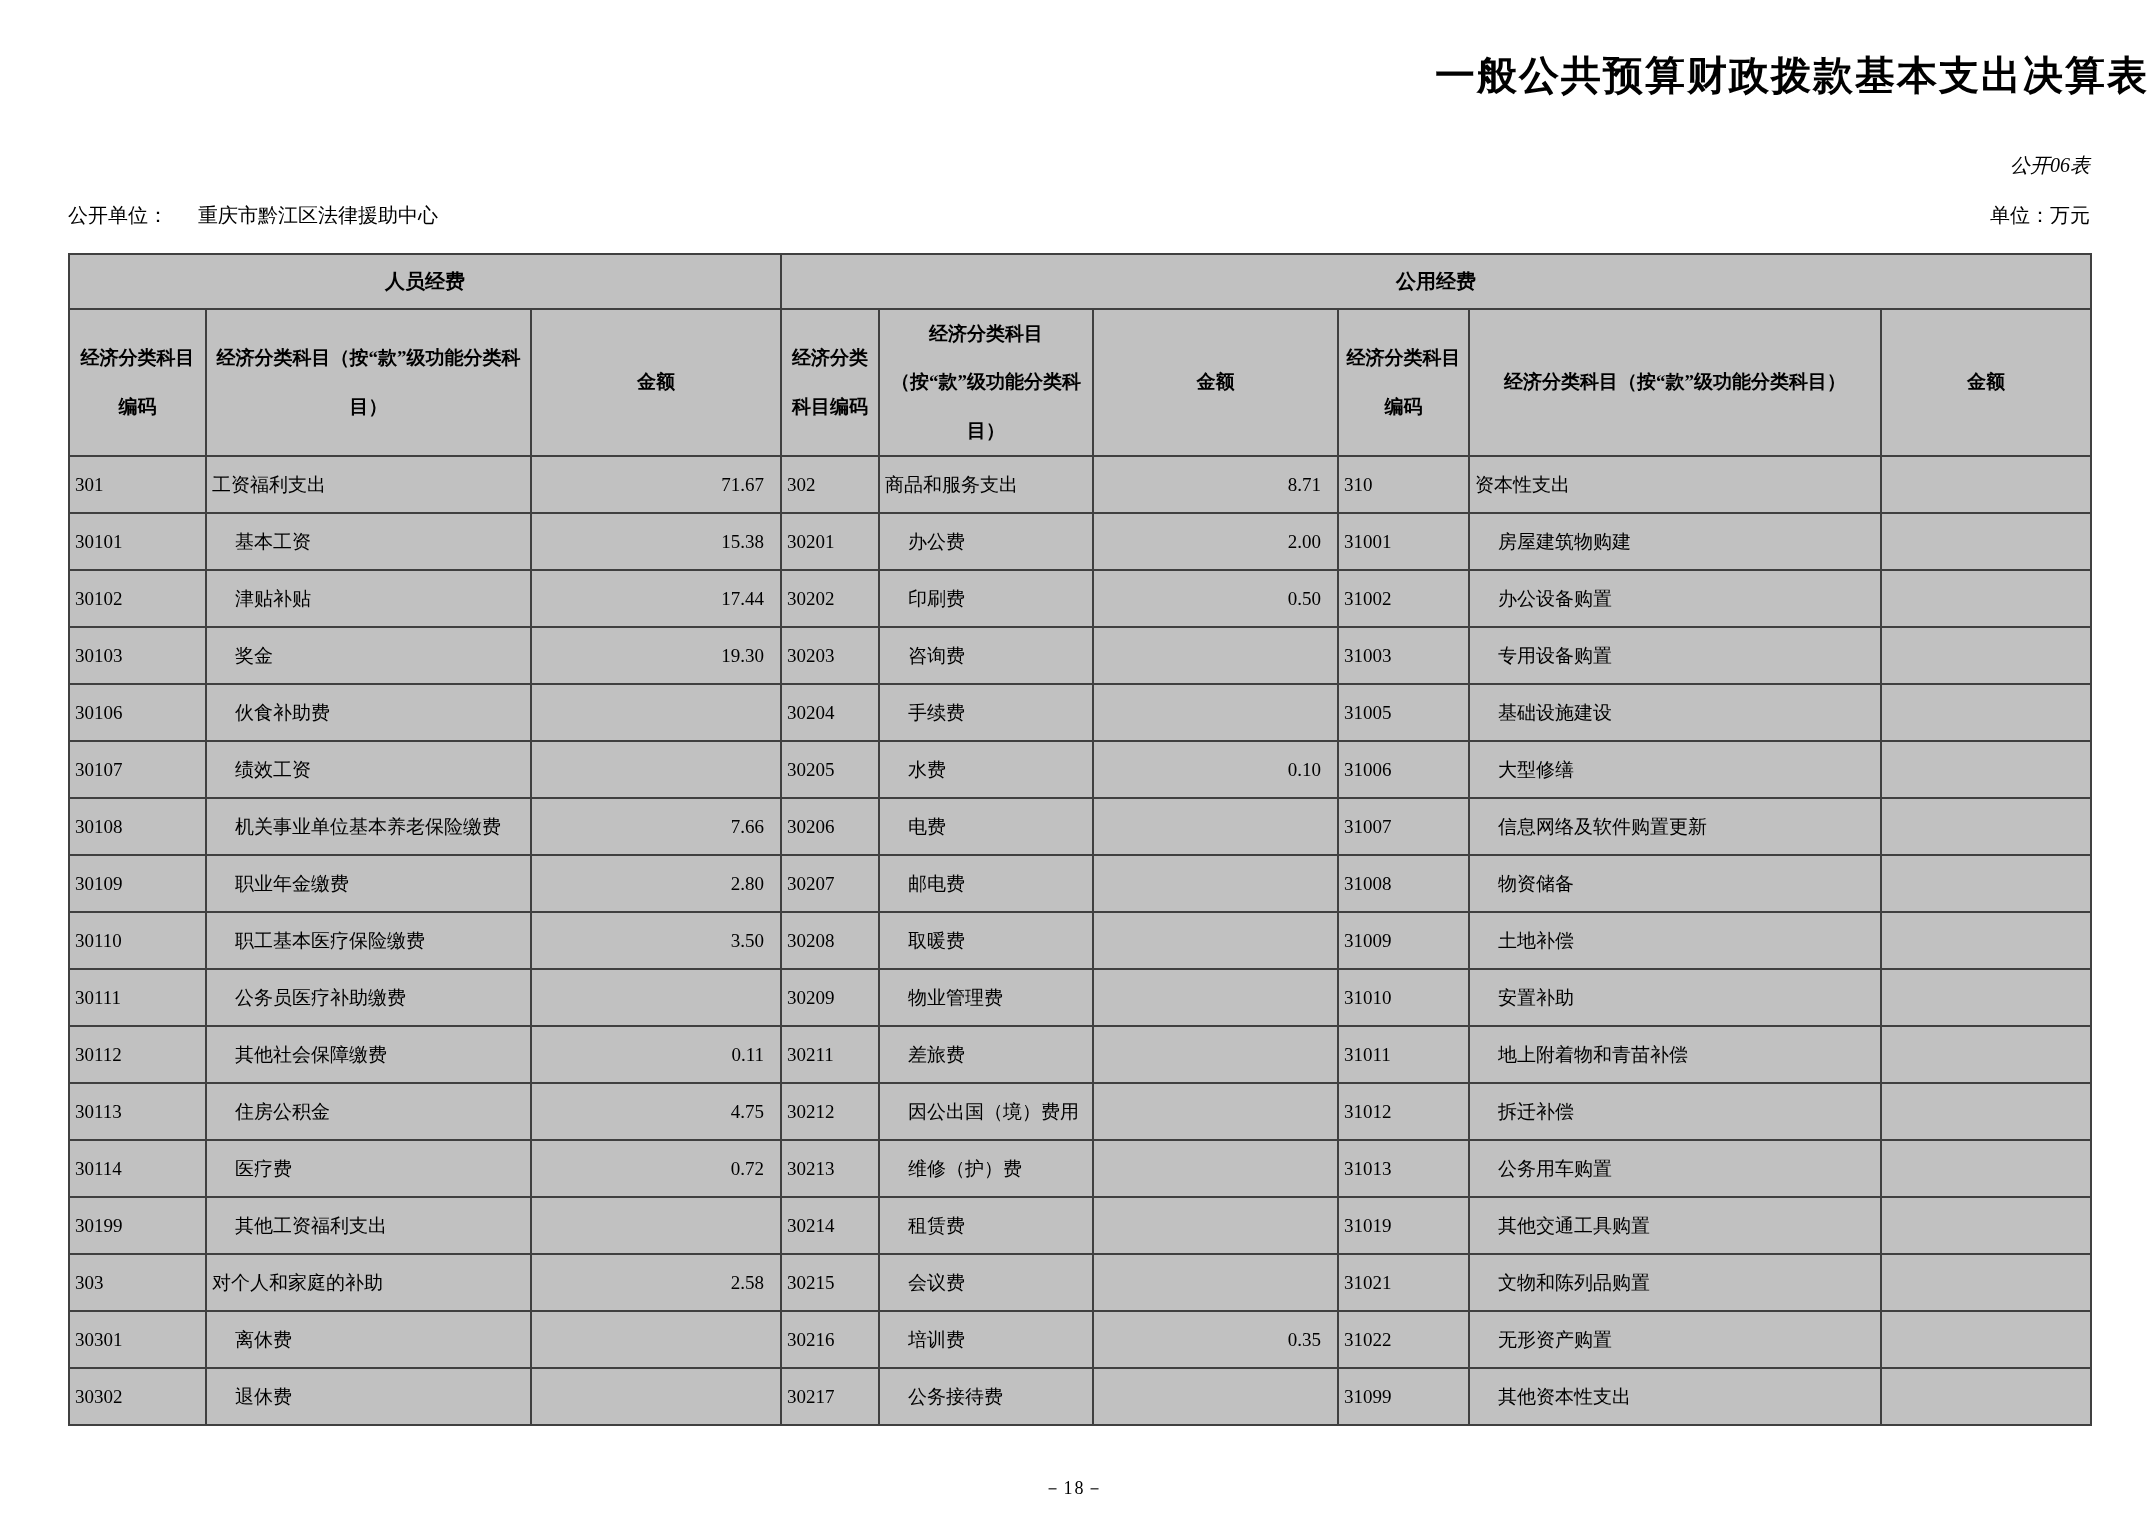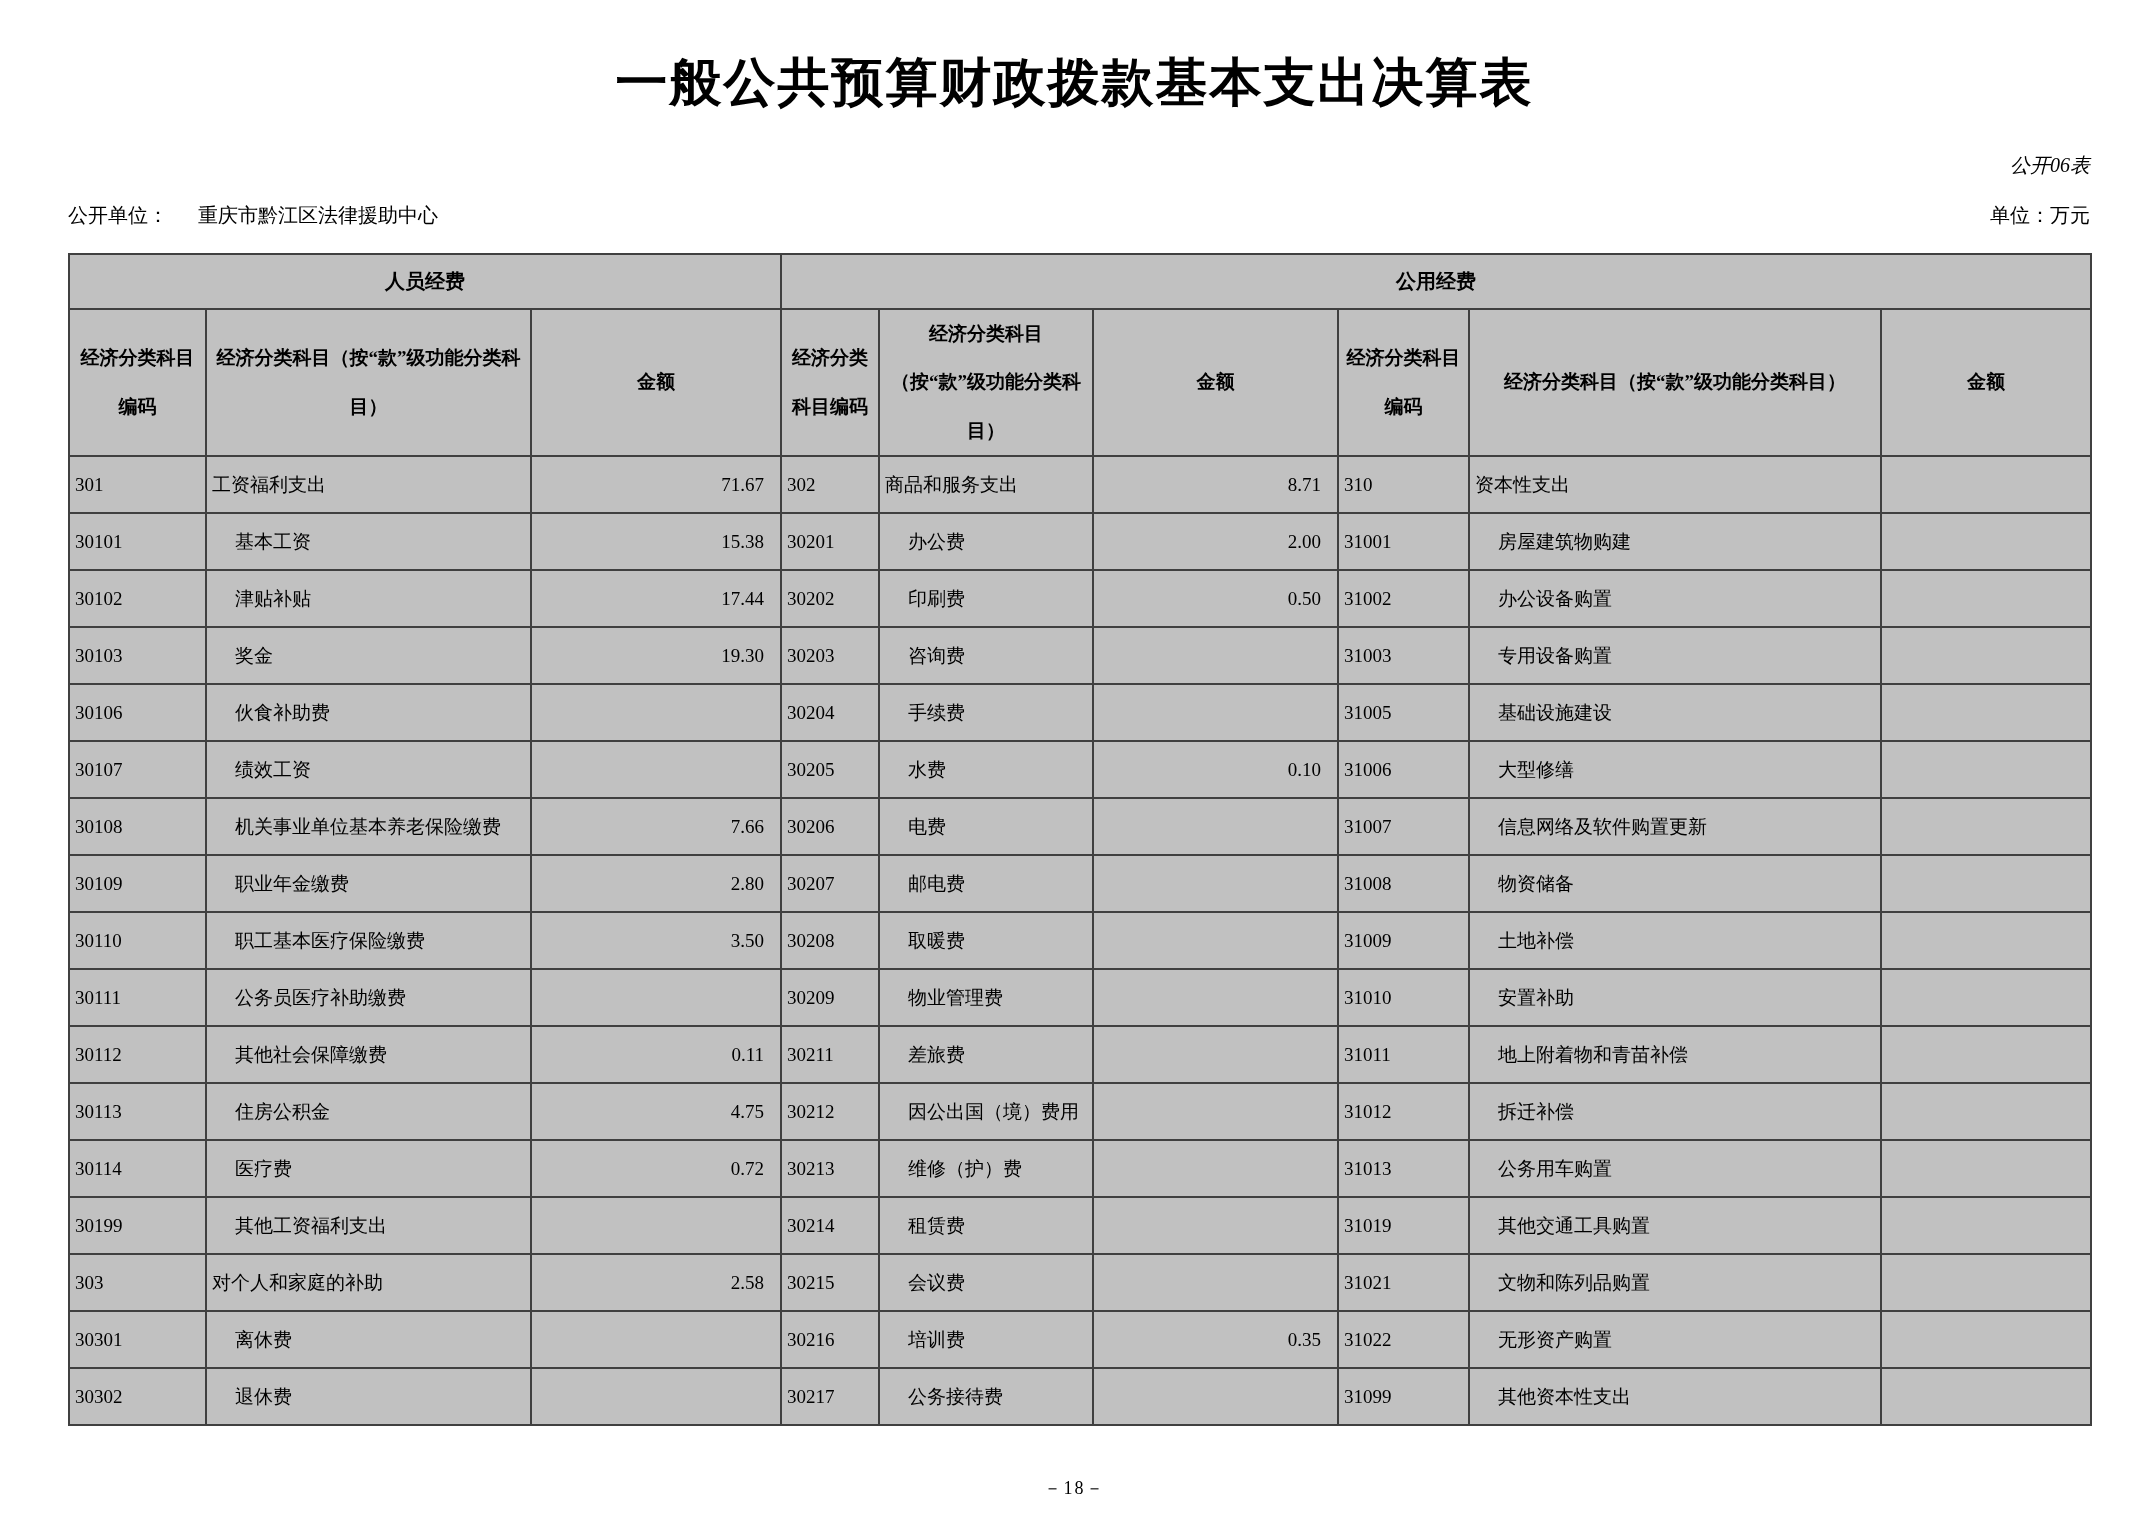--- a/index.html
+++ b/index.html
@@ -10,21 +10,21 @@
   *{box-sizing:border-box;}
   html,body{margin:0;padding:0;}
   body{
     width:2149px;height:1520px;
     background:#fff;color:#000;
     position:relative;
     font-family:"Liberation Serif","DejaVu Serif",serif;
   }
   .title{
     position:absolute;top:48px;left:0;width:2149px;
-    text-align:center;font-size:52px;font-weight:bold;
+    text-align:right;font-size:40px;font-weight:bold;
     letter-spacing:2px;
   }
   .table-code{
     position:absolute;top:152px;left:68px;width:2022px;
     text-align:right;font-size:20px;font-style:italic;
   }
   .meta{
     position:absolute;top:202px;left:68px;width:2022px;
     display:flex;justify-content:space-between;
     font-size:20px;

